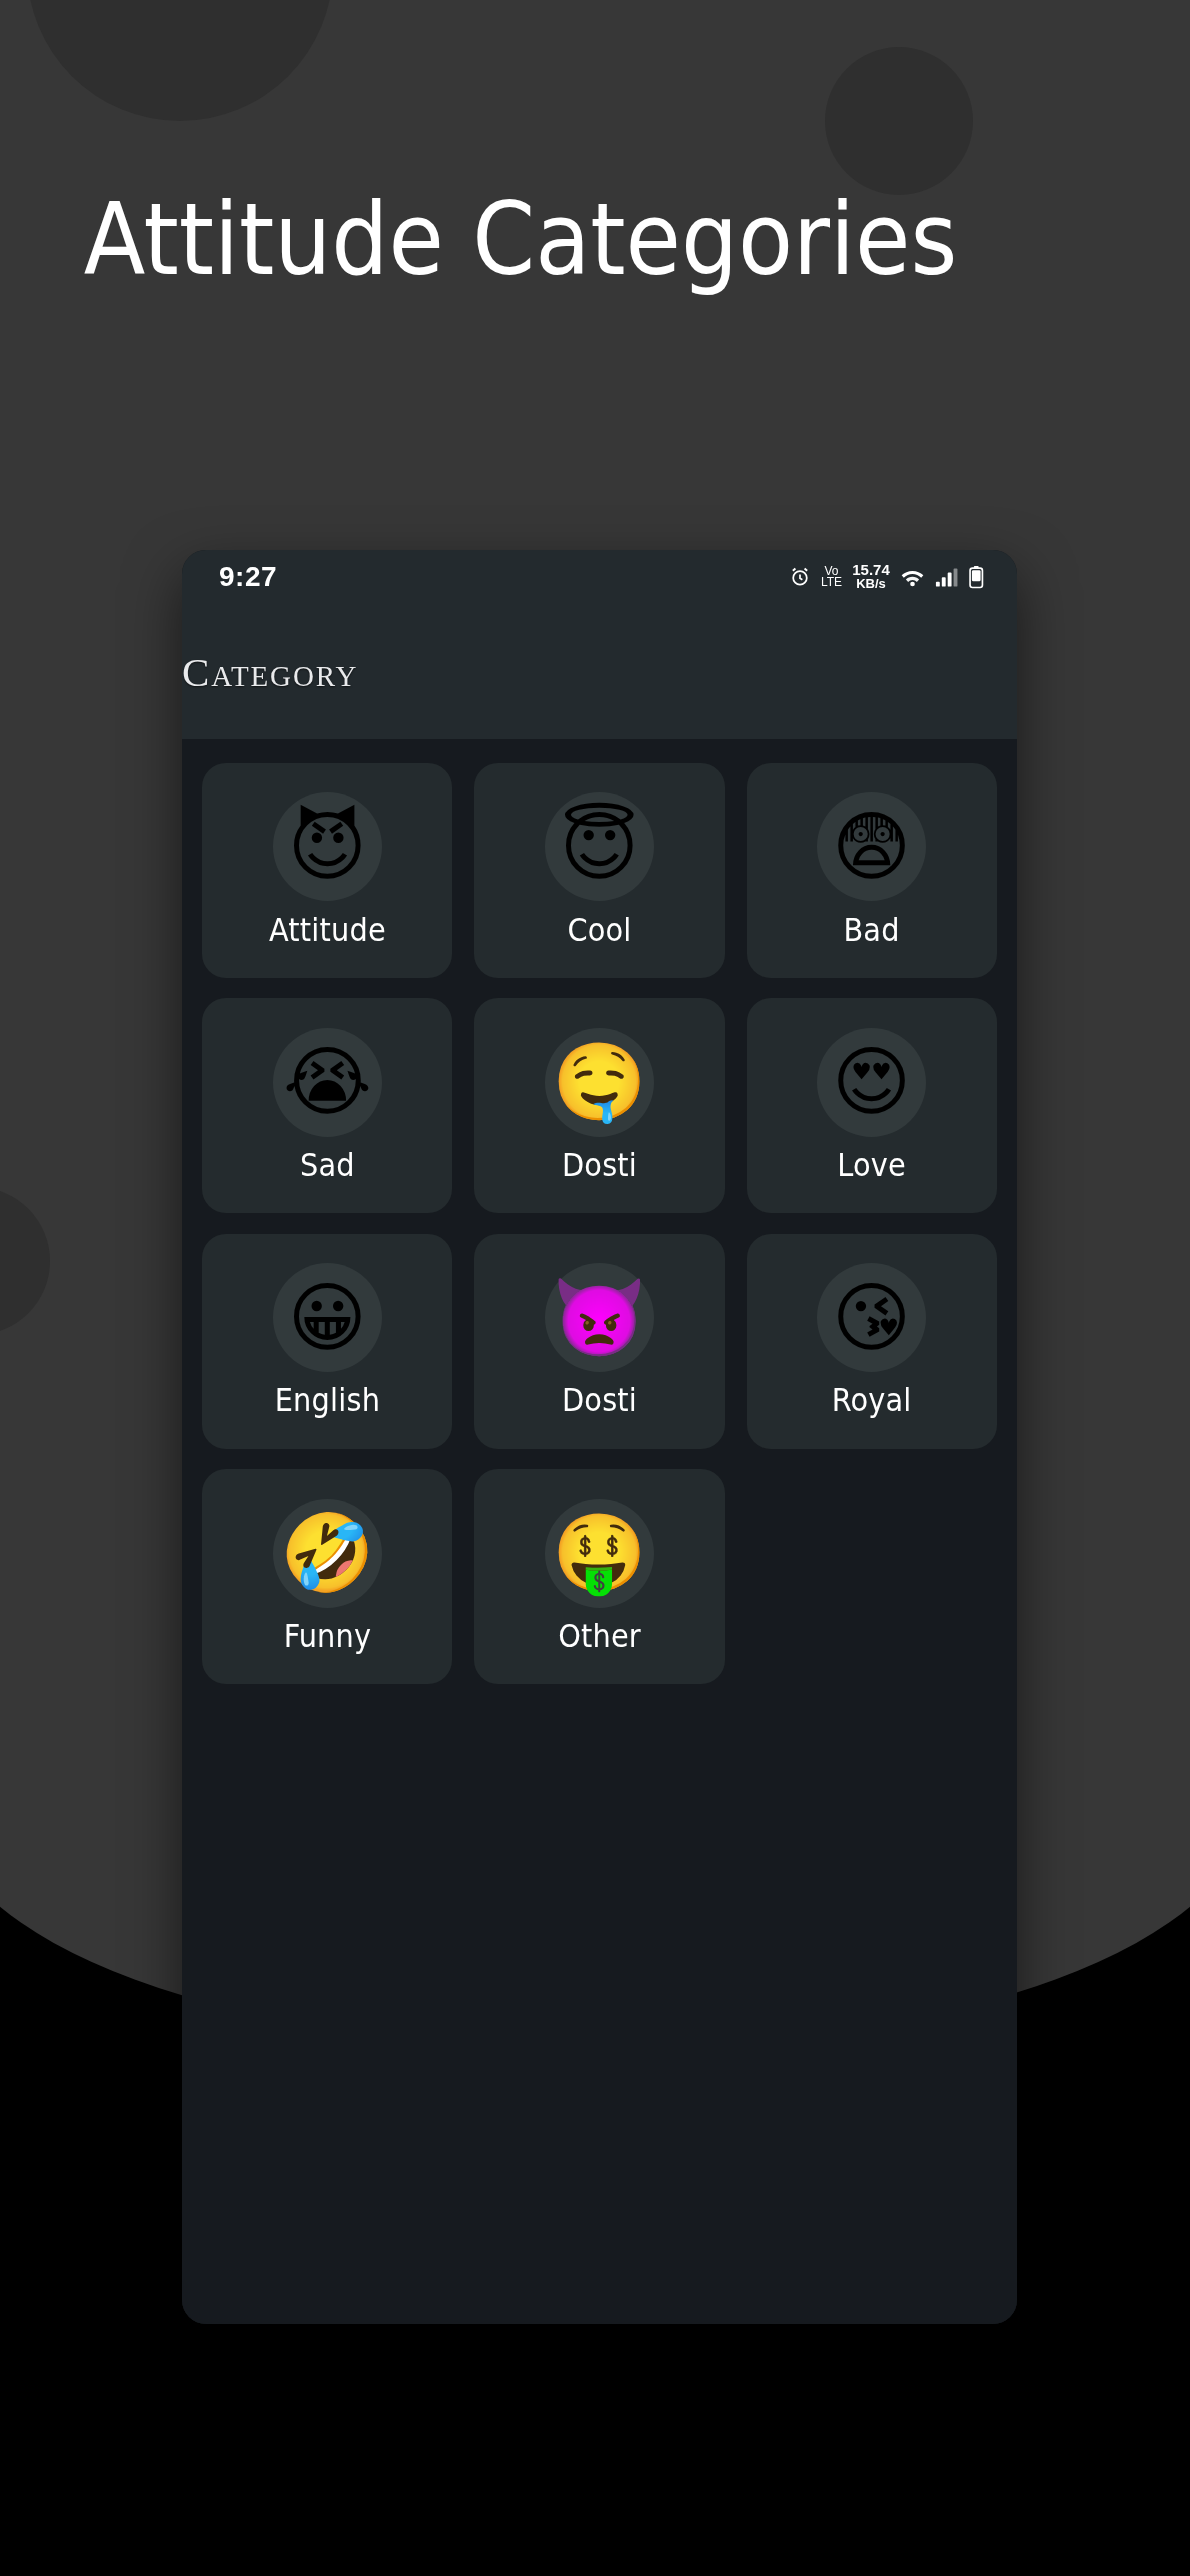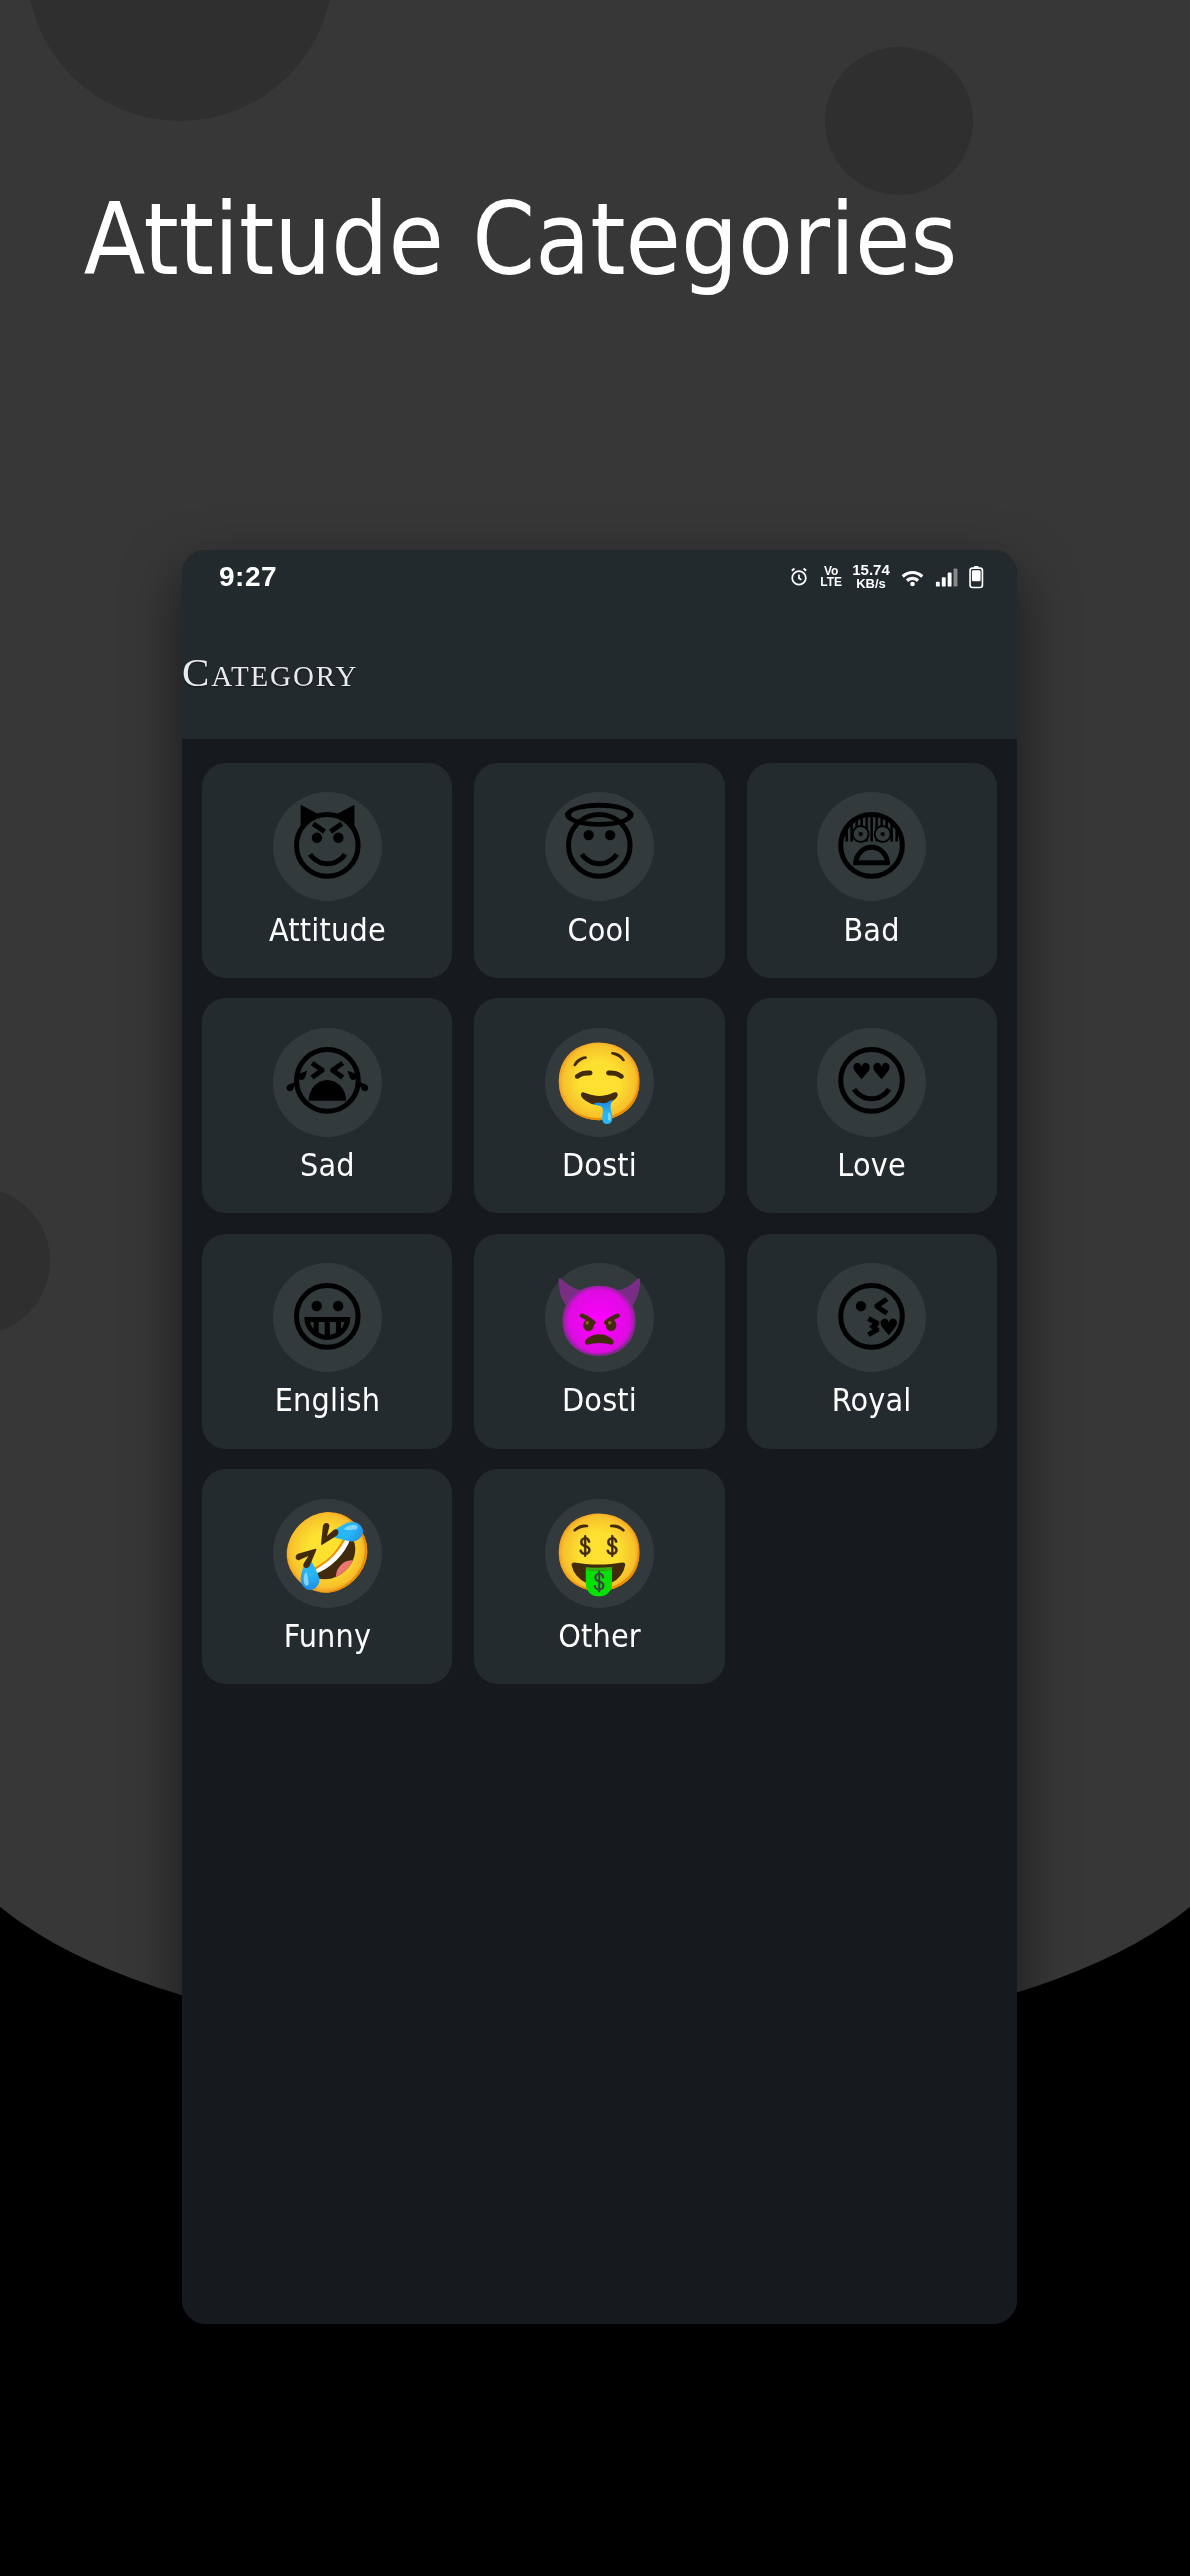--- a/index.html
+++ b/index.html
@@ -82,21 +82,21 @@
     align-items:center;
     gap:10.2px;
   }
   .sb-icon { display:flex; align-items:center; color:#fff; }
   .sb-icon svg { display:block; }
   .volte {
     display:flex; flex-direction:column;
     line-height:0.95;
     color:#ffffff;
     font-size:12px;
-    font-weight:700;
+    font-weight:400;
     text-align:center;
   }
   .netspeed {
     display:flex; flex-direction:column;
     line-height:0.98;
     color:#ffffff;
     font-size:15px;
     font-weight:700;
     text-align:center;
   }

